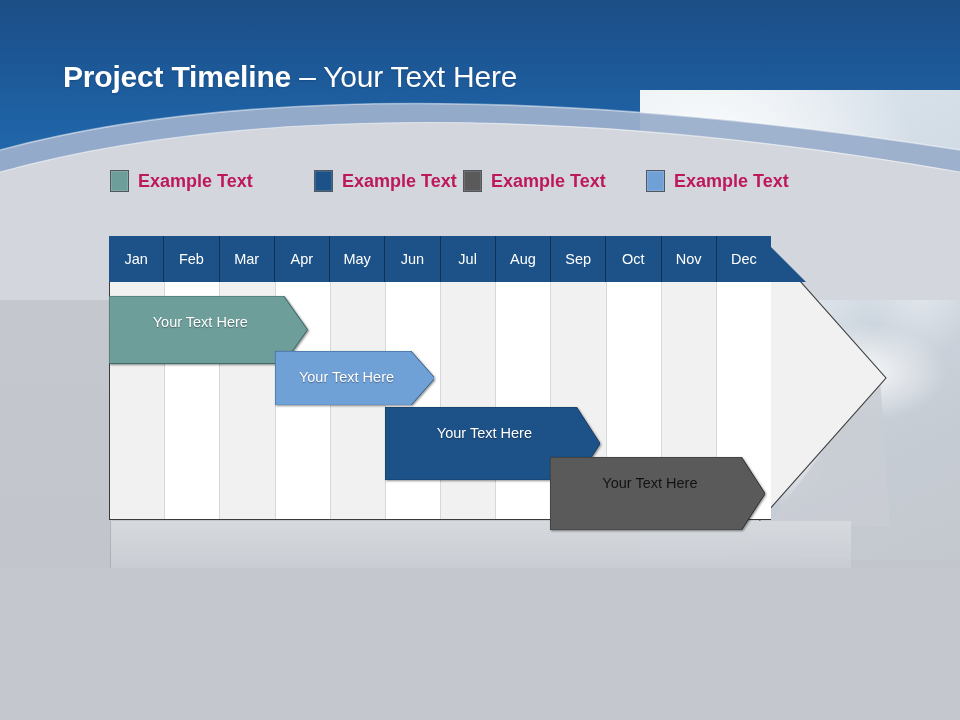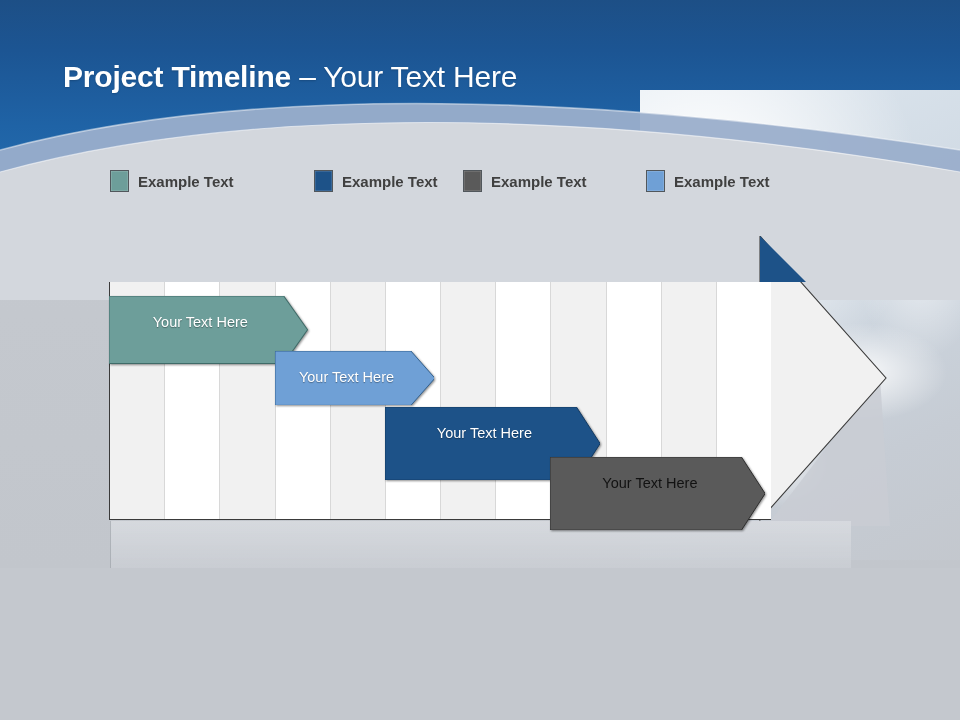--- a/index.html
+++ b/index.html
@@ -43,21 +43,21 @@
     font-size:30px;letter-spacing:-0.2px;white-space:nowrap;
     text-shadow:0 1px 2px rgba(0,0,0,0.18);}
   .title .strong{font-weight:bold;}
   .title .light{font-weight:normal;}
 
   
   .legend{position:absolute;left:110px;top:170px;height:24px;}
   .legend-item{position:absolute;display:flex;align-items:center;gap:9px;}
   .legend-swatch{width:19px;height:22px;border:1px solid #51575c;box-sizing:border-box;
     box-shadow:inset 0 0 0 0.5px rgba(255,255,255,0.25);}
-  .legend-label{font-size:15px;font-weight:bold;color:#404040;white-space:nowrap;}
+  .legend-label{font-size:18px;font-weight:bold;color:#be185d;white-space:nowrap;}
 
   
   .bigarrow{position:absolute;left:100px;top:236px;width:790px;height:290px;}
 
   
   .grid{position:absolute;left:109px;top:236px;width:662px;height:284px;}
 
   .hdr{position:absolute;left:0;top:0;width:662px;height:46px;
     background:#1d5288;display:flex;}
   .hdr-cell{flex:1 1 0;position:relative;display:flex;align-items:center;
@@ -134,20 +134,34 @@
     <polygon points="671,284 780,142 790,290 671,290" fill="#c9cdd3" opacity="0.85"></polygon>
 
     <polygon points="660,0 660,284 786,142" fill="#f1f1f1" stroke="#3a3a3a" stroke-width="1.1"></polygon>
 
     <polygon points="660,0 660,46 706,46" fill="#1d5288"></polygon>
   </svg>
 
   <div class="reflection"></div>
 
   <div class="grid">
+    <div class="hdr" style="background: rgb(29, 82, 136);">
+      <div class="hdr-cell" style="color: rgb(255, 255, 255);">Jan</div>
+      <div class="hdr-cell" style="color: rgb(255, 255, 255);">Feb</div>
+      <div class="hdr-cell" style="color: rgb(255, 255, 255);">Mar</div>
+      <div class="hdr-cell" style="color: rgb(255, 255, 255);">Apr</div>
+      <div class="hdr-cell" style="color: rgb(255, 255, 255);">May</div>
+      <div class="hdr-cell" style="color: rgb(255, 255, 255);">Jun</div>
+      <div class="hdr-cell" style="color: rgb(255, 255, 255);">Jul</div>
+      <div class="hdr-cell" style="color: rgb(255, 255, 255);">Aug</div>
+      <div class="hdr-cell" style="color: rgb(255, 255, 255);">Sep</div>
+      <div class="hdr-cell" style="color: rgb(255, 255, 255);">Oct</div>
+      <div class="hdr-cell" style="color: rgb(255, 255, 255);">Nov</div>
+      <div class="hdr-cell" style="color: rgb(255, 255, 255);">Dec</div>
+    </div>
     <div class="body">
       <div class="body-cell alt" style="background: rgb(241, 241, 241);"></div>
       <div class="body-cell" style="background: rgb(255, 255, 255);"></div>
       <div class="body-cell alt" style="background: rgb(241, 241, 241);"></div>
       <div class="body-cell" style="background: rgb(255, 255, 255);"></div>
       <div class="body-cell alt" style="background: rgb(241, 241, 241);"></div>
       <div class="body-cell" style="background: rgb(255, 255, 255);"></div>
       <div class="body-cell alt" style="background: rgb(241, 241, 241);"></div>
       <div class="body-cell" style="background: rgb(255, 255, 255);"></div>
       <div class="body-cell alt" style="background: rgb(241, 241, 241);"></div>

